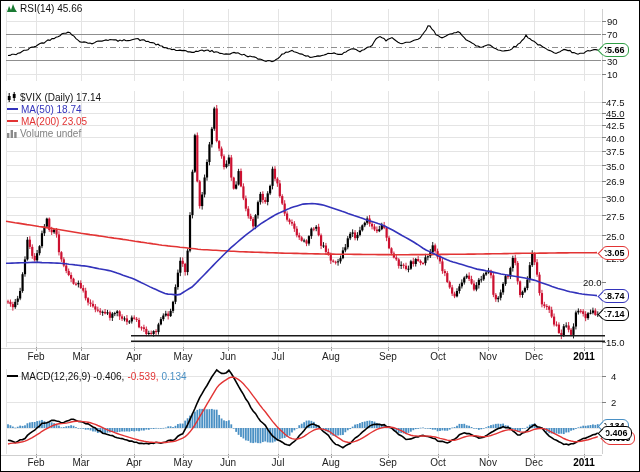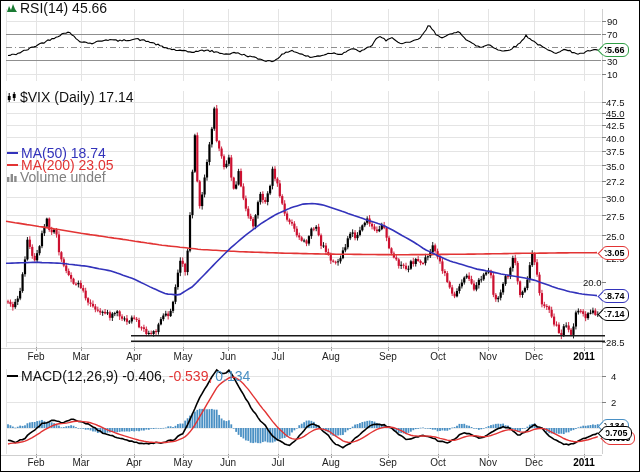--- a/index.html
+++ b/index.html
@@ -1,24 +1,24 @@
 <!DOCTYPE html>
 <html><head>
 <meta charset="utf-8">
 <style>
   html,body{margin:0;padding:0;background:#fff;}
   .chart{position:relative;width:640px;height:472px;background:#fff;border:1px solid #000;
          box-sizing:border-box;font-family:"Liberation Sans",sans-serif;overflow:hidden;}
   svg.canvas{position:absolute;left:0;top:0;z-index:1;}
   .ovl{position:absolute;left:0;top:0;width:640px;height:472px;z-index:2;}
-  .legbox{position:absolute;z-index:6;font-size:14px;color:#111;}
+  .legbox{position:absolute;z-index:6;font-size:10px;color:#111;}
   .lrow{display:flex;align-items:center;gap:3px;height:12px;white-space:nowrap;}
   .licon{display:inline-flex;align-items:center;}
   .swatch{display:inline-block;width:11px;height:2px;}
-  .c-ma50{color:#3333bb;margin-top:44px;}
+  .c-ma50{color:#3333bb;}
   .c-ma200{color:#e23434;}
   .c-vol{color:#808080;}
   .c-sig{color:#e23434;}
   .c-hist{color:#4a90c4;}
   .alab{position:absolute;font-size:9.5px;color:#111;z-index:3;white-space:nowrap;}
   .mlab{position:absolute;font-size:10px;color:#222;text-align:center;width:26px;z-index:3;}
   .mlab.bold{font-weight:bold;font-size:10px;width:30px;color:#000;}
   .vbox{position:absolute;height:12px;line-height:12px;padding:0 3px 0 0;background:#fff;
         border:1px solid var(--bc,#000);border-radius:6px;font-size:9px;font-weight:bold;color:#000;
         white-space:nowrap;}
@@ -890,28 +890,28 @@
       <div class="alab" style="left: 606px; top: 15px;">90</div>
       <div class="alab" style="left: 606px; top: 28.25px;">70</div>
       <div class="alab" style="left: 606px; top: 54.75px;">30</div>
       <div class="alab" style="left: 606px; top: 68px;">10</div>
       <div class="alab" style="left: 605px; top: 96.2115px;">47.5</div>
       <div class="alab" style="left: 605px; top: 107.459px; text-decoration: underline;">45.0</div>
       <div class="alab" style="left: 605px; top: 119.349px; text-align: center;">42.5</div>
       <div class="alab" style="left: 605px; top: 131.961px;">40.0</div>
       <div class="alab" style="left: 605px; top: 145.387px;">37.5</div>
       <div class="alab" style="left: 605px; top: 159.739px;">35.0</div>
-      <div class="alab" style="left: 605px; top: 175.156px;">27.2</div>
+      <div class="alab" style="left: 605px; top: 175.156px;">26.9</div>
       <div class="alab" style="left: 605px; top: 191.807px;">30.0</div>
       <div class="alab" style="left: 605px; top: 209.907px;">27.5</div>
       <div class="alab" style="left: 605px; top: 229.734px;">25.0</div>
       <div class="alab" style="left: 605px; top: 251.652px;">22.5</div>
       <div class="alab" style="left: 582px; top: 276.154px;">20.0</div>
       <div class="alab" style="left: 605px; top: 303.932px;">17.5</div>
-      <div class="alab" style="left: 605px; top: 336px;">28.5</div>
+      <div class="alab" style="left: 605px; top: 336px;">15.0</div>
       <div class="alab" style="left: 610px; top: 370px;">4</div>
       <div class="alab" style="left: 610px; top: 396px;">2</div>
       <div class="mlab" style="left: 22px; top: 350px;">Feb</div>
       <div class="mlab" style="left: 67px; top: 350px;">Mar</div>
       <div class="mlab" style="left: 120px; top: 350px;">Apr</div>
       <div class="mlab" style="left: 169px; top: 350px;">May</div>
       <div class="mlab" style="left: 214px; top: 350px;">Jun</div>
       <div class="mlab" style="left: 264px; top: 350px;">Jul</div>
       <div class="mlab" style="left: 317px; top: 350px;">Aug</div>
       <div class="mlab" style="left: 374px; top: 350px;">Sep</div>
@@ -930,21 +930,21 @@
       <div class="mlab" style="left: 424px; top: 456px;">Oct</div>
       <div class="mlab" style="left: 474px; top: 456px;">Nov</div>
       <div class="mlab" style="left: 520px; top: 456px;">Dec</div>
       <div class="mlab bold" style="left: 568px; top: 456px;">2011</div>
       <div class="vbox" style="--bc: #2e9e44; left: 600px; top: 42.3753px; z-index: 5;">45.66</div>
       <div class="vbox" style="--bc: #e23434; left: 600px; top: 244.628px; z-index: 5;">23.05</div>
       <div class="vbox" style="--bc: #3333bb; left: 600px; top: 287.691px; z-index: 5;">18.74</div>
       <div class="vbox" style="--bc: #000000; left: 600px; top: 306.257px; z-index: 5;">17.14</div>
       <div class="vbox" style="--bc: #e23434; left: 603px; top: 430.007px; z-index: 3;">-0.539</div>
       <div class="vbox" style="--bc: #4a90c4; left: 600px; top: 418.258px; z-index: 4;">0.134</div>
-      <div class="vbox" style="--bc: #000000; left: 600px; top: 425.278px; z-index: 5;">-0.705</div>
+      <div class="vbox" style="--bc: #000000; left: 600px; top: 425.278px; z-index: 5;">-0.406</div>
     </div>
 
   <div class="legbox" style="left:6px;top:1px">
     <div class="lrow">
       <span class="licon">
         <svg width="10" height="10">
             <polygon points="0,9 2,3 4,7 6,1 8,6 10,9" fill="#1a7a33"></polygon>
           </svg>
       </span>
       <span>RSI(14) 45.66</span>

